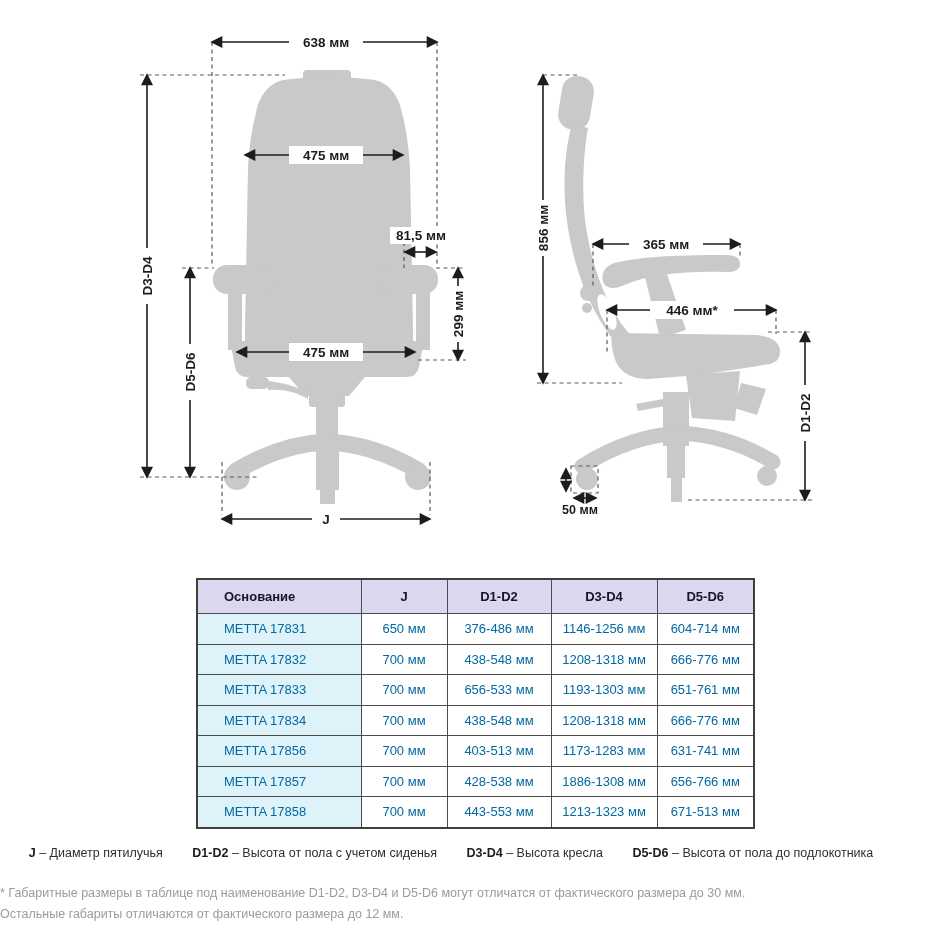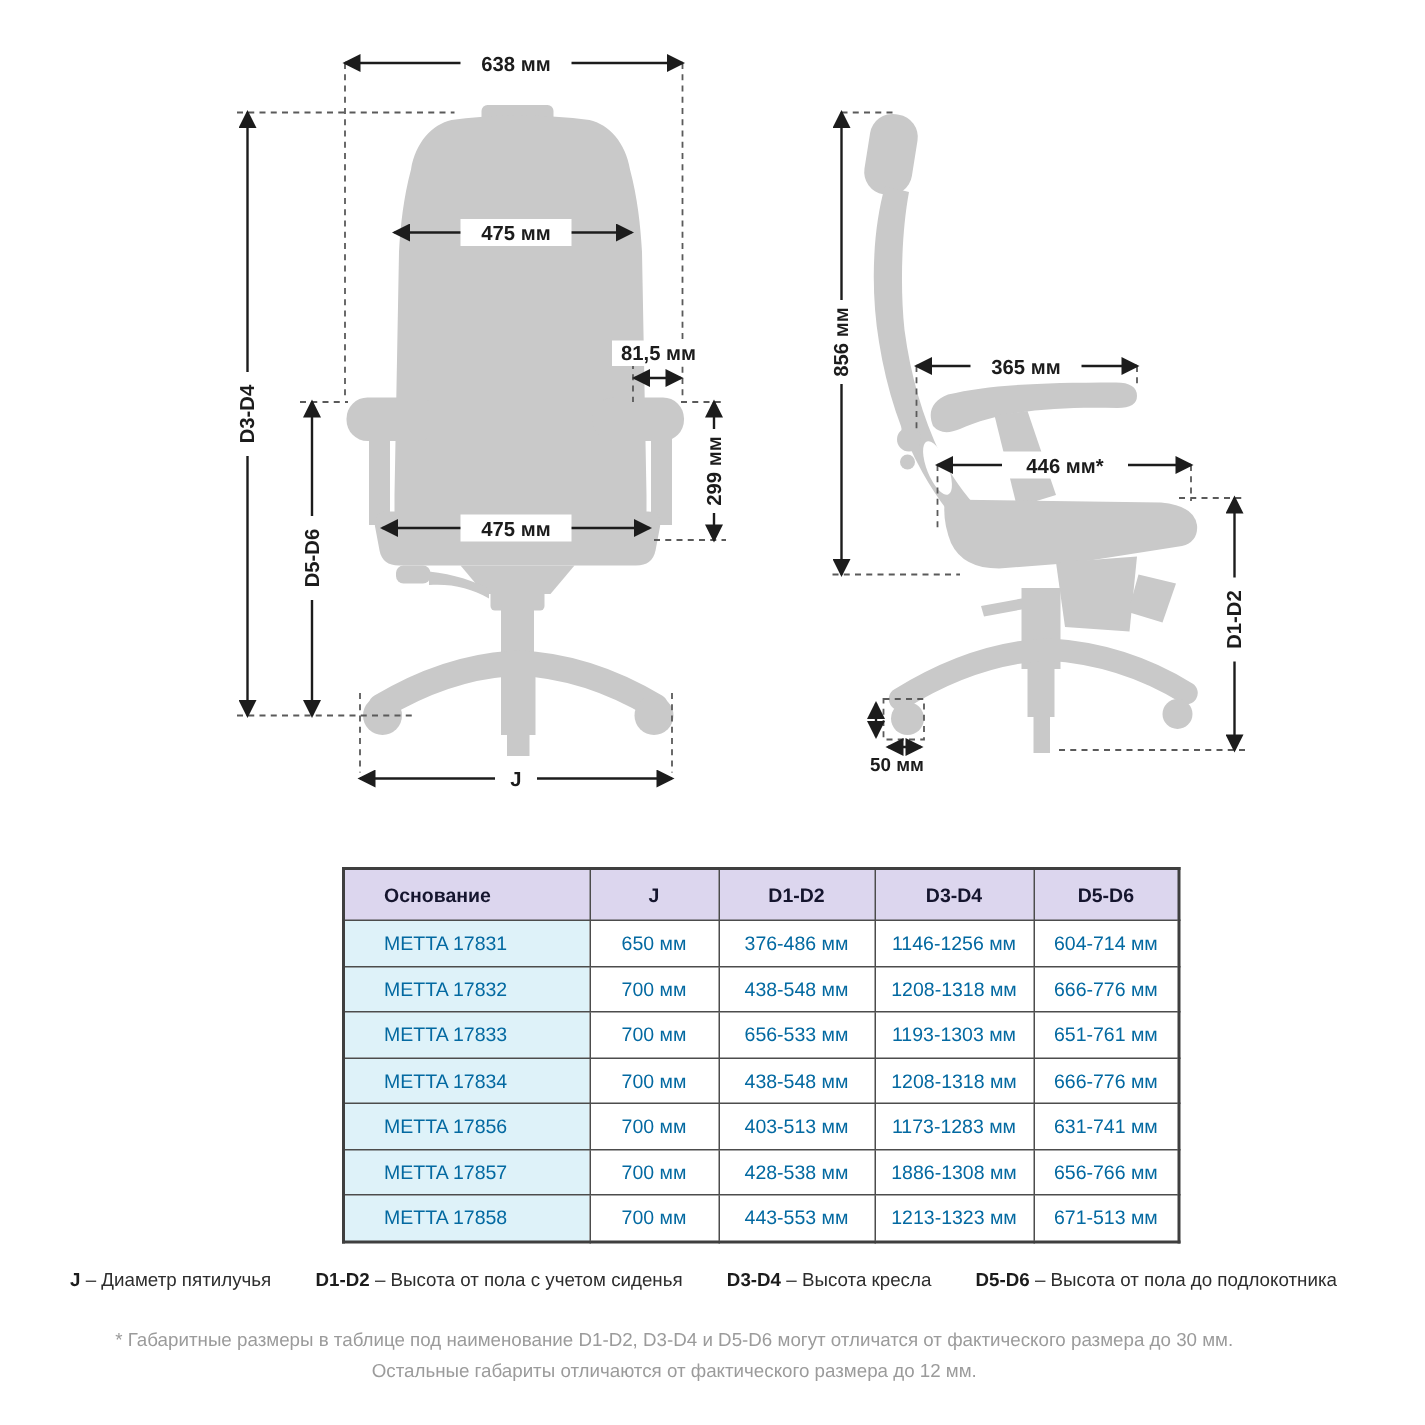--- a/index.html
+++ b/index.html
@@ -1,38 +1,38 @@
 <!DOCTYPE html>
 <html><head>
 <meta charset="utf-8">
 <style>
   html,body{margin:0;padding:0;background:#fff;}
   body{width:950px;height:950px;position:relative;font-family:"Liberation Sans",sans-serif;overflow:hidden;}
-  .sheet{position:absolute;inset:0;background:#fff;margin-left:18px;}
+  .sheet{position:absolute;inset:0;background:#fff;}
   svg text{font-family:"Liberation Sans",sans-serif;}
   .dim-label{font-size:13.5px;font-weight:bold;fill:#1c1c1c;}
   .dim-label-small{font-size:12.5px;font-weight:bold;fill:#1c1c1c;}
   .dim-line{stroke:#1c1c1c;stroke-width:1.6;}
   .dash{stroke:#5a5a5a;stroke-width:1.2;fill:none;stroke-dasharray:4 3.5;}
   .sil{fill:#c9c9c9;}
   .sil-stroke{stroke:#c9c9c9;fill:none;}
   .plate{fill:#ffffff;}
 
-  .table-wrap{position:absolute;left:210px;top:578px;}
+  .table-wrap{position:absolute;left:196px;top:578px;}
   table.dims{border-collapse:collapse;table-layout:fixed;border:2px solid #3f3f3f;}
   table.dims th,table.dims td{border:1px solid #4c4c4c;font-size:13px;text-align:center;padding:0;}
   table.dims th{background:#dcd6ee;height:33px;font-weight:bold;color:#15152e;}
   table.dims td{background:#ffffff;height:29.5px;color:#0369a1;font-weight:normal;}
   table.dims th.left,table.dims td.left{text-align:left;padding-left:26px;}
   table.dims td.base{background:#def2f9;}
 
   .legend{position:absolute;left:0;top:846px;width:902px;text-align:center;font-size:12.5px;color:#2d2d2d;}
   .legend .legend-item{margin:0 13px;white-space:nowrap;}
   .legend b{color:#1c1c1c;}
-  .footnote{position:absolute;left:0;width:863px;text-align:center;font-size:12.5px;color:#9b9b9b;}
+  .footnote{position:absolute;left:0;width:863px;font-size:12.5px;color:#9b9b9b;}
   .fn1{top:886px;}
   .fn2{top:907px;}
 </style>
 </head>
 <body>
 
 <div class="sheet">
 
   <svg width="950" height="560" viewBox="0 0 950 560">
     <defs>

